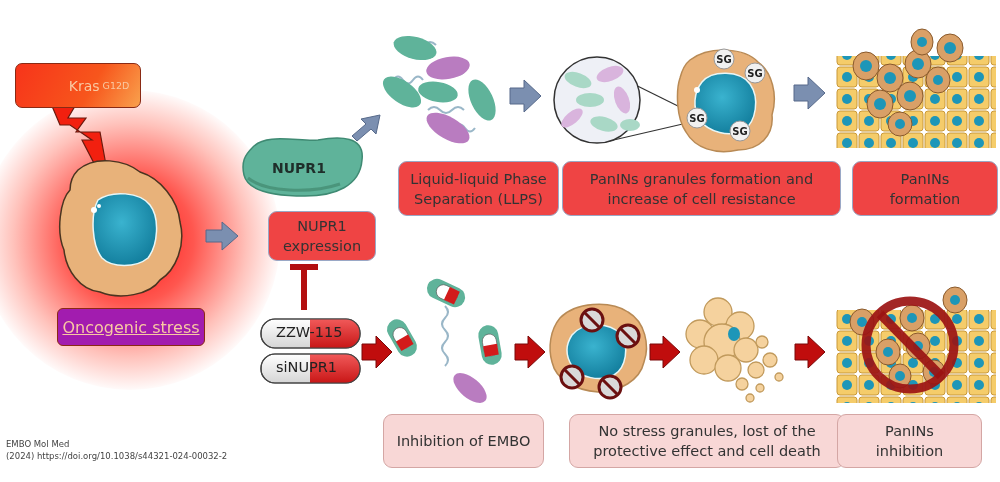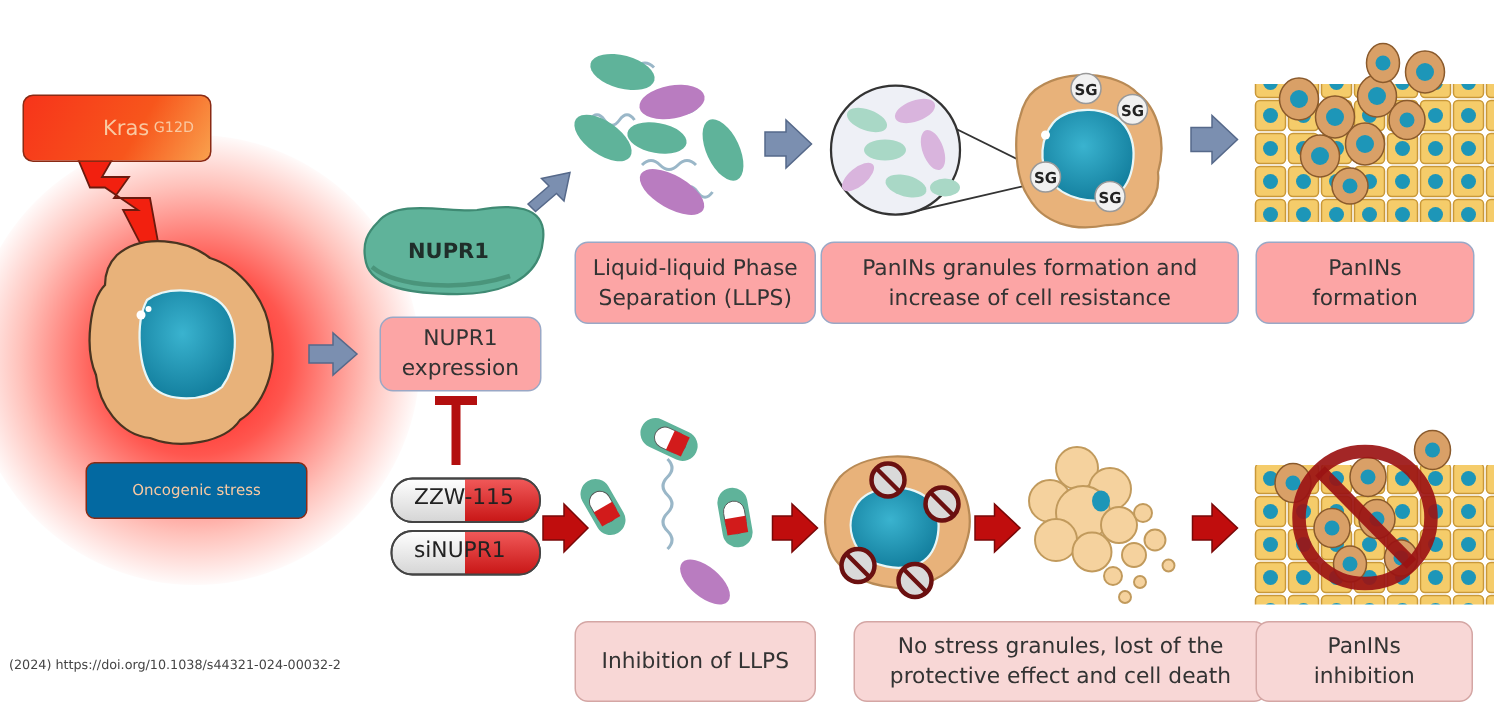--- a/index.html
+++ b/index.html
@@ -1,25 +1,25 @@
 <!DOCTYPE html>
 <html><head>
 <meta charset="utf-8">
 <style>
   html, body { margin:0; padding:0; background:#ffffff; }
   body { width:1000px; height:482px; position:relative; overflow:hidden; font-family:"Liberation Sans", sans-serif; }
   .abs { position:absolute; }
   .box { position:absolute; box-sizing:border-box; border-radius:9px; display:flex; align-items:center; justify-content:center; text-align:center; color:#333; font-family:"DejaVu Sans", sans-serif; font-size:14.5px; line-height:20px; padding:2px 4px; white-space:pre-line; }
-  .blue { background:#fca5a5; border:1.5px solid #9aa8c6; }
+  .blue { background:#ef4444; border:1.5px solid #9aa8c6;margin-left:15px; }
   .pink { background:#f8d7d6; border:1.5px solid #d4a6a4; }
   #glow { position:absolute; left:-20px; top:90px; width:300px; height:300px; border-radius:50%;
           background:radial-gradient(circle at 50% 50%, rgba(255,0,0,0.95) 0%, rgba(255,30,20,0.75) 30%, rgba(255,80,60,0.35) 55%, rgba(255,255,255,0) 72%); }
   .kras { left:15px; top:63px; width:82px; height:43px; border-radius:7px; background:linear-gradient(120deg,#f7341a 0%, #f7561c 60%, #f9a14d 100%); border:1.5px solid #8a2a14; color:#f9c9a2; font-family:"DejaVu Sans", sans-serif; font-size:14px; display:flex; align-items:center; justify-content:center;padding-left:42px; }
   .kras sup { font-size:9.5px; margin-left:3px; }
-  .onco { left:57px; top:308px; width:146px; height:36px; border-radius:6px; background:#0369a1; border:1.5px solid #8a2a14; color:#f9c9a2; font-family:"DejaVu Sans", sans-serif; font-size:10px; display:flex; align-items:center; justify-content:center; }
+  .onco { left:57px; top:308px; width:146px; height:36px; border-radius:6px; background:#a21caf; border:1.5px solid #8a2a14; color:#f9c9a2; font-family:"DejaVu Sans", sans-serif; font-size:16px; display:flex; align-items:center; justify-content:center;text-decoration:underline; }
   .pill-label { position:absolute; font-family:"DejaVu Sans", sans-serif; font-size:14.5px; color:#222; }
   .credit { position:absolute; left:6px; top:438px; font-family:"DejaVu Sans", sans-serif; font-size:8.5px; color:#444; line-height:12px; }
   .nupr-text { position:absolute; font-family:"DejaVu Sans", sans-serif; font-weight:bold; font-size:14px; color:#1f2e2a; }
   svg text { font-family:"DejaVu Sans", sans-serif; }
 </style>
 </head>
 <body>
 
 <div id="glow"></div>
 
@@ -281,21 +281,22 @@
 <div class="pill-label" style="left:276px;top:324px;">ZZW-115</div>
 <div class="pill-label" style="left:276px;top:359px;">siNUPR1</div>
 
 <div class="box blue" style="left:383px;top:161px;width:161px;height:55px;">Liquid-liquid Phase
 Separation (LLPS)</div>
 <div class="box blue" style="left:547px;top:161px;width:279px;height:55px;">PanINs granules formation and
 increase of cell resistance</div>
 <div class="box blue" style="left:837px;top:161px;width:146px;height:55px;">PanINs
 formation</div>
 
-<div class="box pink" style="left:383px;top:414px;width:161px;height:54px;">Inhibition of LLPS</div>
+<div class="box pink" style="left:383px;top:414px;width:161px;height:54px;">Inhibition of EMBO</div>
 <div class="box pink" style="left:547px;top:414px;width:276px;height:54px;margin-left:22px;">No stress granules, lost of the
 protective effect and cell death</div>
 <div class="box pink" style="left:837px;top:414px;width:145px;height:54px;">PanINs
 inhibition</div>
 
 <div class="credit">
+  <div>EMBO Mol Med</div>
   <div>(2024) https://doi.org/10.1038/s44321-024-00032-2</div>
 </div>
 
 </body></html>

